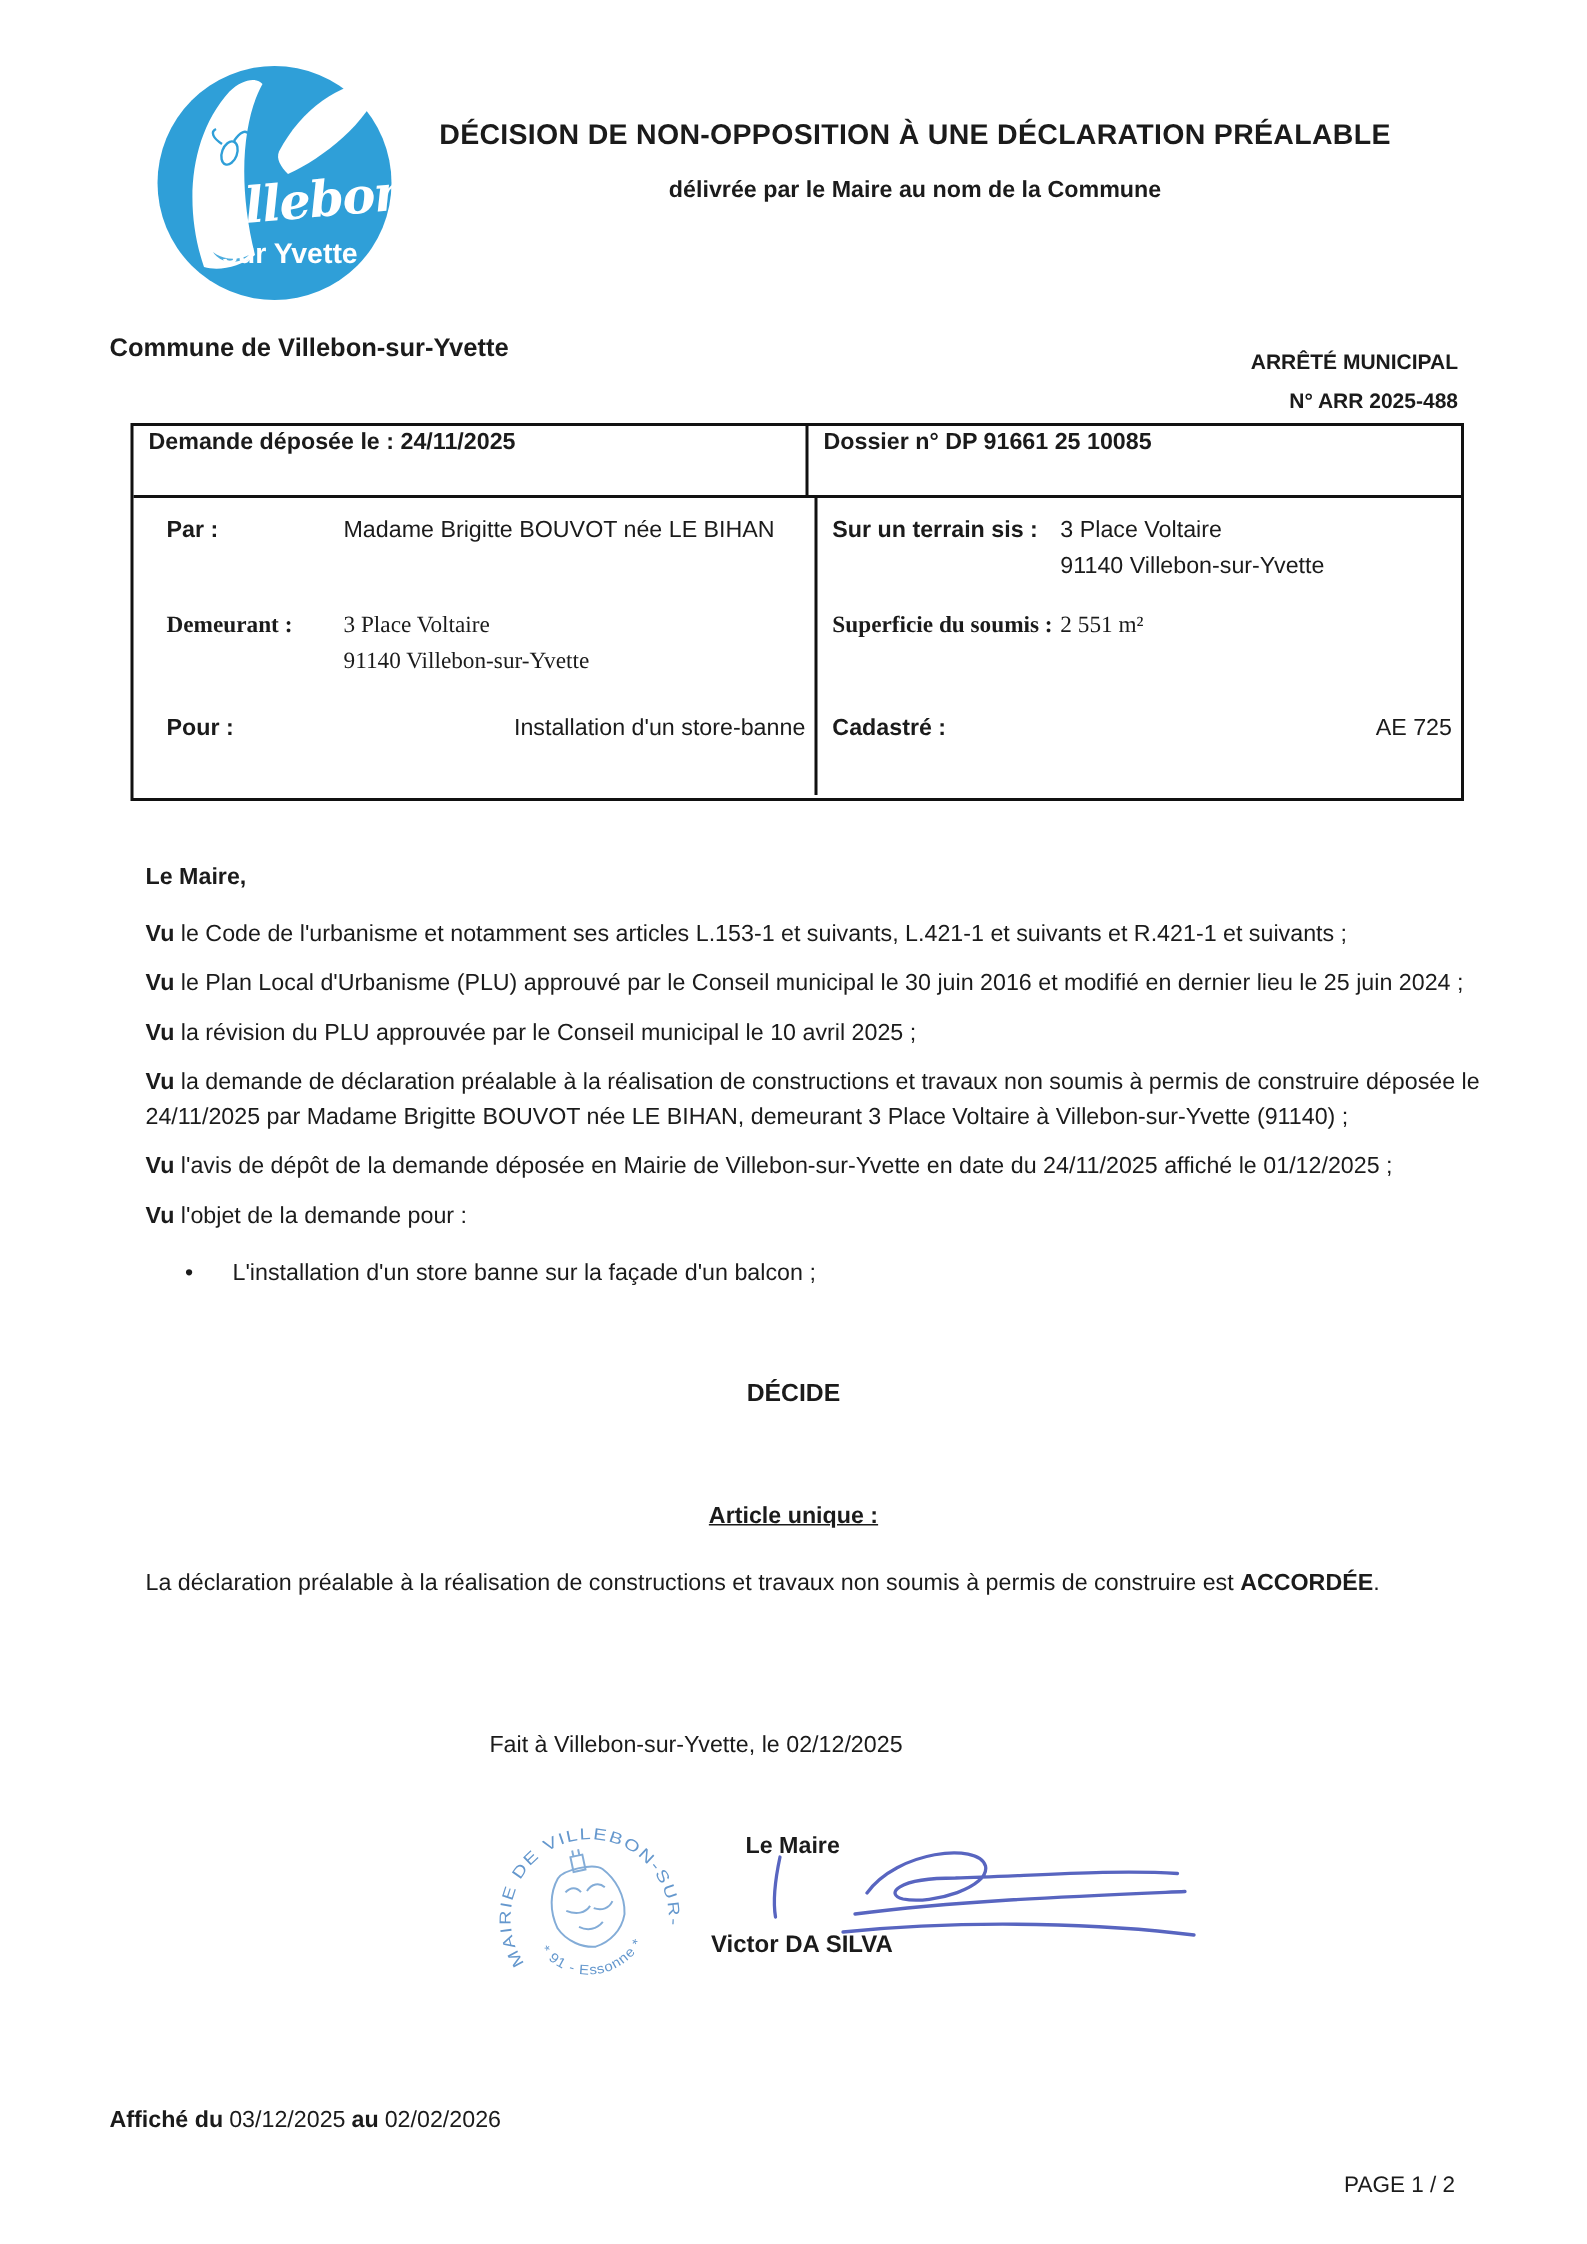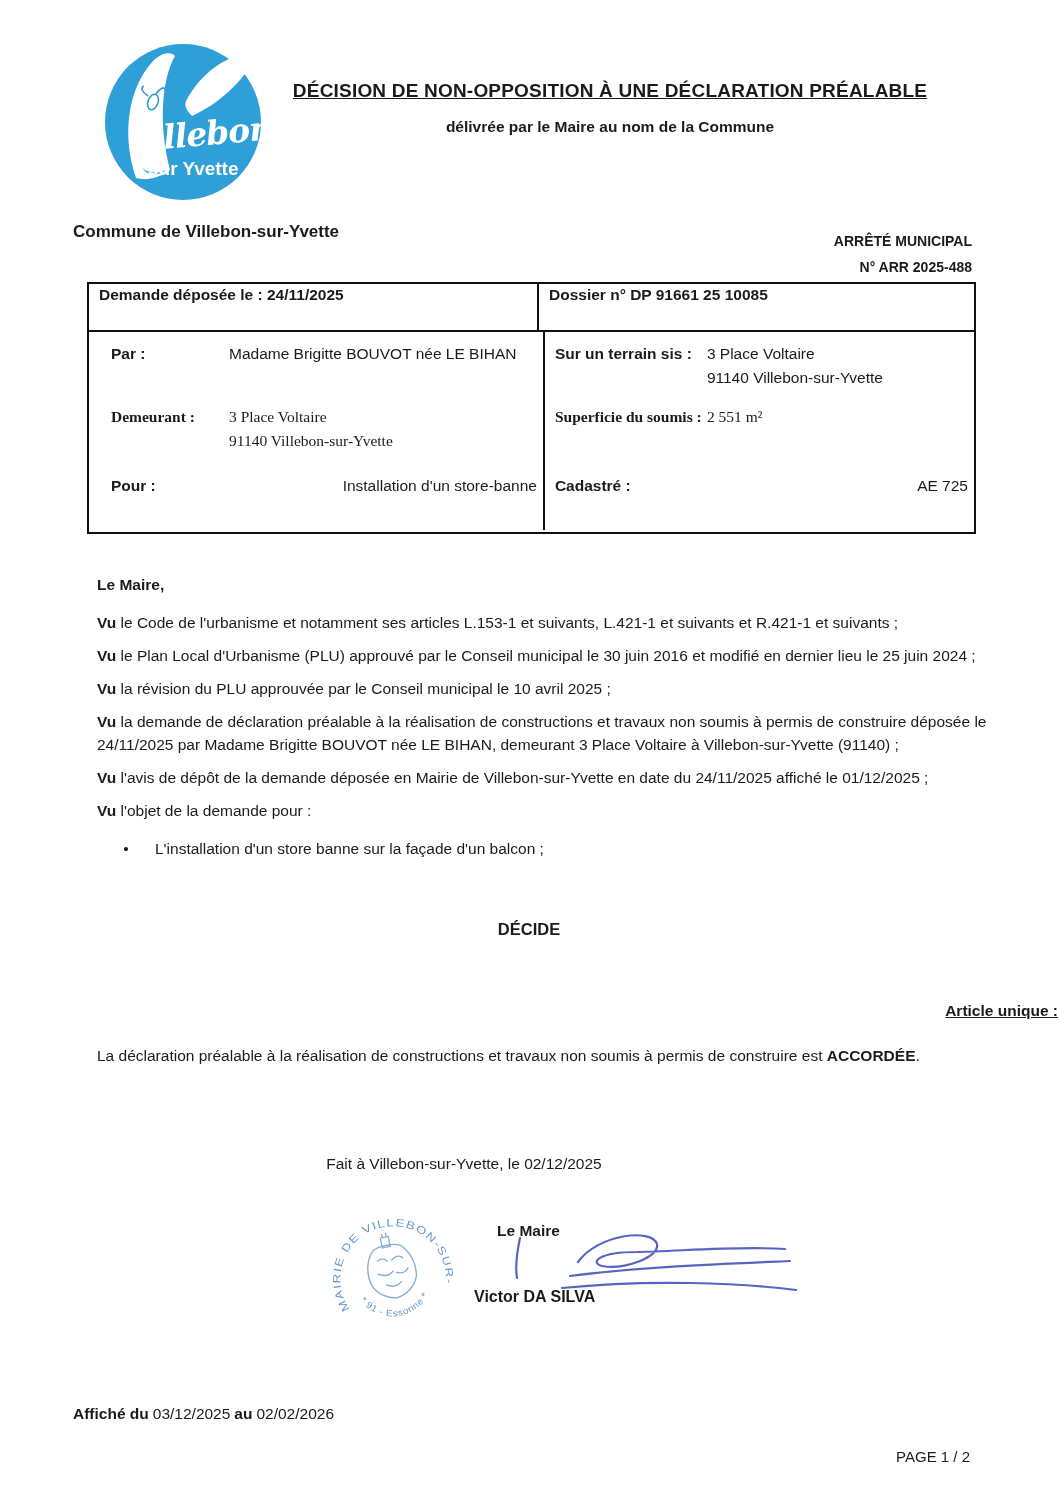--- a/index.html
+++ b/index.html
@@ -4,21 +4,21 @@
 <style>
   html,body{margin:0;padding:0;background:#e8e8e8;}
   .page{
     position:relative;width:1058px;height:1496px;background:#ffffff;
     font-family:"Liberation Sans",sans-serif;color:#1b1b1b;overflow:hidden;
     margin:0 auto;
   }
   
   .logo{position:absolute;left:98px;top:40px;width:172px;height:166px;}
   .header-text{position:absolute;left:270px;top:80px;width:680px;text-align:center;}
-  .doc-title{font-size:19px;font-weight:bold;letter-spacing:.2px;text-decoration:underline;}
+  .doc-title{font-size:19px;font-weight:bold;letter-spacing:.2px;}
   .doc-subtitle{font-size:15.5px;font-weight:bold;margin-top:16px;}
   .commune{position:absolute;left:73px;top:222px;font-size:17px;font-weight:bold;}
   .arrete{position:absolute;right:86px;top:228px;text-align:right;font-size:14px;font-weight:bold;line-height:26px;}
   
   .info-table{position:absolute;left:87px;top:282px;width:885px;height:248px;border:2px solid #111;}
   .it-header{display:flex;height:48px;border-bottom:2px solid #111;box-sizing:border-box;}
   .it-body{display:flex;height:198px;padding-left:12px;}
   .it-cell-l{width:450px;box-sizing:border-box;border-right:2px solid #111;position:relative;}
   .it-cell-r{width:435px;box-sizing:border-box;position:relative;}
   .it-header .it-cell-l,.it-header .it-cell-r{padding:2px 10px;font-weight:bold;font-size:15.5px;}
@@ -27,21 +27,21 @@
   .it-cell-r .it-label{flex:0 0 152px;}
   .r1{top:10px;} .r2{top:73px;font-family:Liberation Serif, serif;} .r3{top:142px;justify-content:space-between;}
   
   .content{position:absolute;left:97px;top:573px;width:918px;font-size:15.5px;line-height:23px;}
   .content p{margin:0 0 10px 0;}
   .content .intro{font-weight:bold;margin-bottom:15px;}
   .lead{font-weight:bold;}
   .bullet-row{display:flex;margin-top:15px;}
   .bullet-dot{flex:0 0 58px;text-align:center;}
   .decide{position:absolute;left:0;top:920px;width:1058px;text-align:center;font-size:16.5px;font-weight:bold;}
-  .article-h{position:absolute;left:0;top:1002px;width:1058px;text-align:right;font-size:15.5px;font-weight:bold;text-decoration:underline;}
+  .article-h{position:absolute;left:0;top:1002px;width:1058px;text-align:center;font-size:15.5px;font-weight:bold;text-decoration:underline;}
   .article-p{position:absolute;left:97px;top:1044px;width:880px;font-size:15.5px;line-height:23px;}
   .fait{position:absolute;left:0;top:1155px;width:928px;text-align:center;font-size:15.5px;}
   
   .stamp{position:absolute;left:320px;top:1198px;width:142px;height:142px;}
   .lemaire{position:absolute;left:497px;top:1222px;font-size:15.5px;font-weight:bold;}
   .sig{position:absolute;left:500px;top:1226px;width:300px;height:78px;}
   .signame{position:absolute;left:474px;top:1288px;font-size:16px;font-weight:bold;}
   
   .affiche{position:absolute;left:73px;top:1405px;font-size:15.5px;}
   .affiche span{margin-right:4px;}

